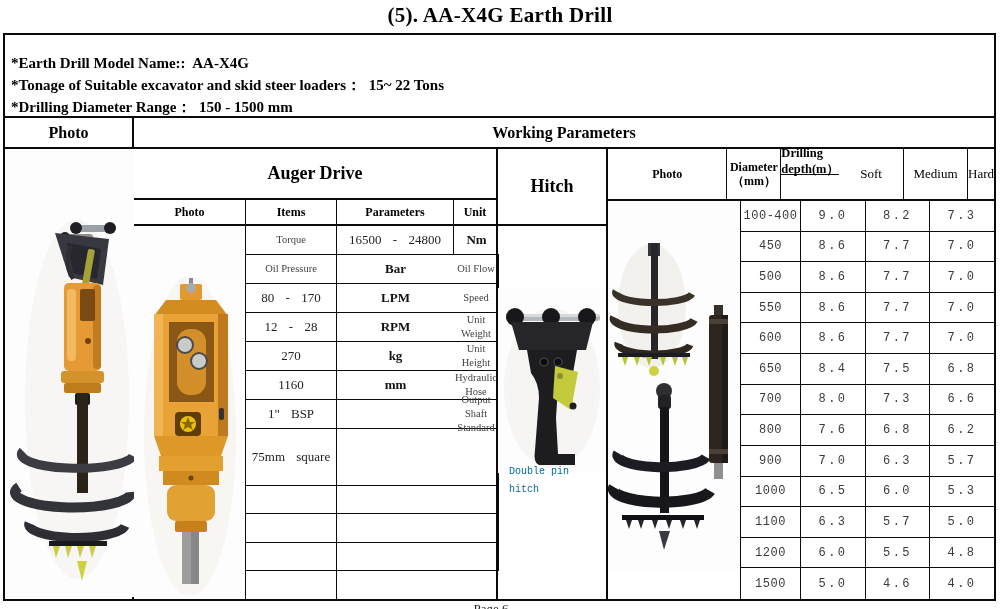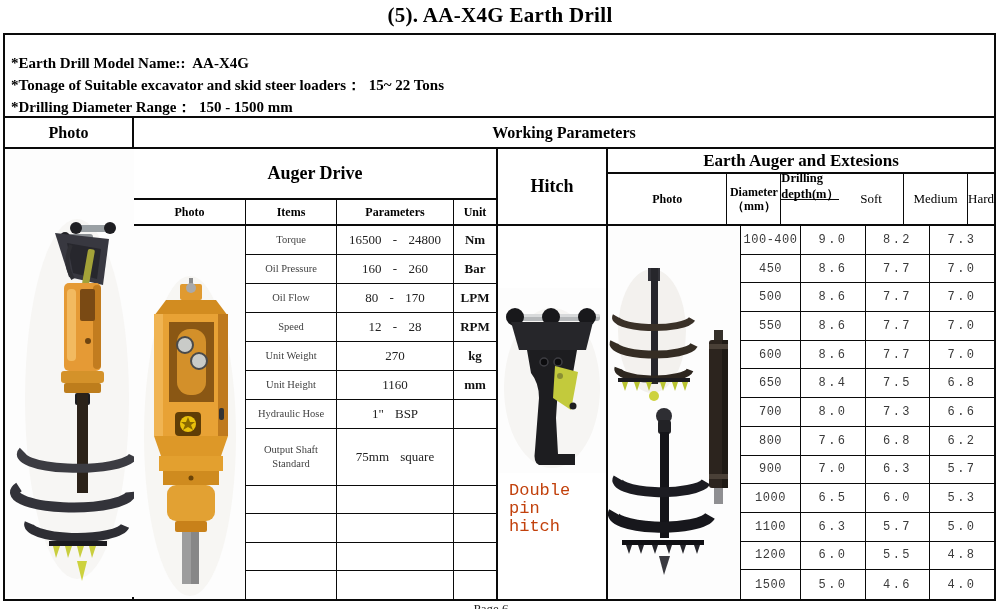--- a/index.html
+++ b/index.html
@@ -42,22 +42,22 @@
   .auger-grid>div:nth-child(n+34){border-bottom:none;}
   .ag-item{border-right:1px solid #0a0a0a;font-family:Liberation Serif, serif;font-size:10.5px;
            color:#3f3f3f;text-align:center;line-height:14px;padding:0 1px;}
   .ag-param{border-right:1px solid #0a0a0a;font-size:13px;color:#222;word-spacing:8px;}
   .ag-unit{font-size:13px;font-weight:bold;color:#111;}
   
   .hitch-title{height:77px;border-bottom:2px solid #0a0a0a;box-sizing:border-box;
                display:flex;align-items:center;justify-content:center;font-weight:bold;font-size:18px;text-align:center;}
   .hitch-body{flex:1;position:relative;}
   .hitch-svg{position:absolute;top:62px;left:0;}
-  .hitch-caption{position:absolute;top:256px;left:11px;width:88px;
-                 font-family:"Liberation Mono",monospace;font-size:17px;line-height:18px;color:#c2410c;}
+  .hitch-caption{position:absolute;top:237px;left:11px;width:88px;
+                 font-family:"Liberation Mono",monospace;font-size:10px;line-height:18px;color:#0369a1;}
   
   .earth-title{height:25px;border-bottom:2px solid #0a0a0a;box-sizing:border-box;
                display:flex;align-items:center;justify-content:center;font-weight:bold;font-size:17px;}
   .earth-hdr{height:52px;border-bottom:2px solid #0a0a0a;box-sizing:border-box;display:flex;}
   .eh-photo{width:133px;border-right:1px solid #0a0a0a;box-sizing:border-box;
             display:flex;align-items:center;justify-content:center;font-weight:bold;font-size:12px;}
   .eh-diam{width:60px;border-right:1px solid #0a0a0a;box-sizing:border-box;
            display:flex;flex-direction:column;align-items:center;justify-content:center;
            font-weight:bold;font-size:12px;line-height:14px;}
   .eh-depth{flex:1;display:flex;flex-direction:row;}
@@ -172,21 +172,20 @@
               <rect x="41" y="295" width="32" height="11" rx="2" fill="#c8811a"></rect>
               <rect x="48" y="306" width="17" height="52" fill="#9d9d9d"></rect>
               <rect x="57" y="306" width="8" height="52" fill="#878787"></rect>
             </svg>
           </div>
           <div class="auger-grid">
             <div class="ag-item">Torque</div>
             <div class="ag-param">16500 - 24800</div>
             <div class="ag-unit">Nm</div>
             <div class="ag-item">Oil Pressure</div>
-            <div class="ag-param">160 - 260</div>
             <div class="ag-unit">Bar</div>
             <div class="ag-item">Oil Flow</div>
             <div class="ag-param">80 - 170</div>
             <div class="ag-unit">LPM</div>
             <div class="ag-item">Speed</div>
             <div class="ag-param">12 - 28</div>
             <div class="ag-unit">RPM</div>
             <div class="ag-item">Unit Weight</div>
             <div class="ag-param">270</div>
             <div class="ag-unit">kg</div>
@@ -232,21 +231,20 @@
             <circle cx="60" cy="74" r="4" fill="#0c0c0e" stroke="#3d3d42" stroke-width="1.5"></circle>
             <polygon points="57,78 80,84 73,122 55,110" fill="#c3ca3c"></polygon>
             <circle cx="75" cy="118" r="3.5" fill="#1d1d20"></circle>
             <circle cx="62" cy="88" r="3" fill="#8a8f33"></circle>
           </svg>
           <div class="hitch-caption">Double pin hitch</div>
         </div>
       </div>
 
       <div class="col-earth">
-        <div class="earth-title">Earth Auger and Extesions</div>
         <div class="earth-hdr">
           <div class="eh-photo">Photo</div>
           <div class="eh-diam">
             <span>Diameter</span>
             <span>（mm）</span>
           </div>
           <div class="eh-depth">
             <div class="eh-depth-title">Drilling depth(m）</div>
             <div class="eh-depth-cols">
               <div class="eh-soft">Soft</div>

